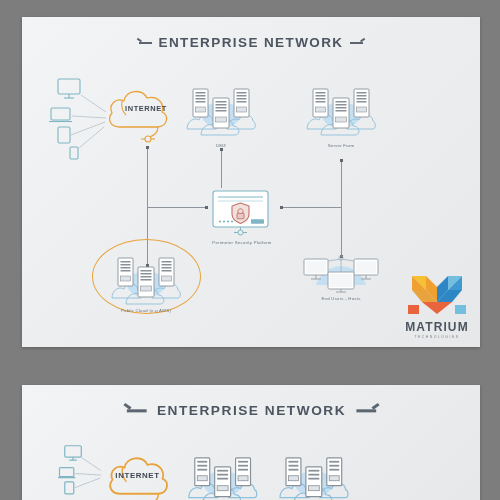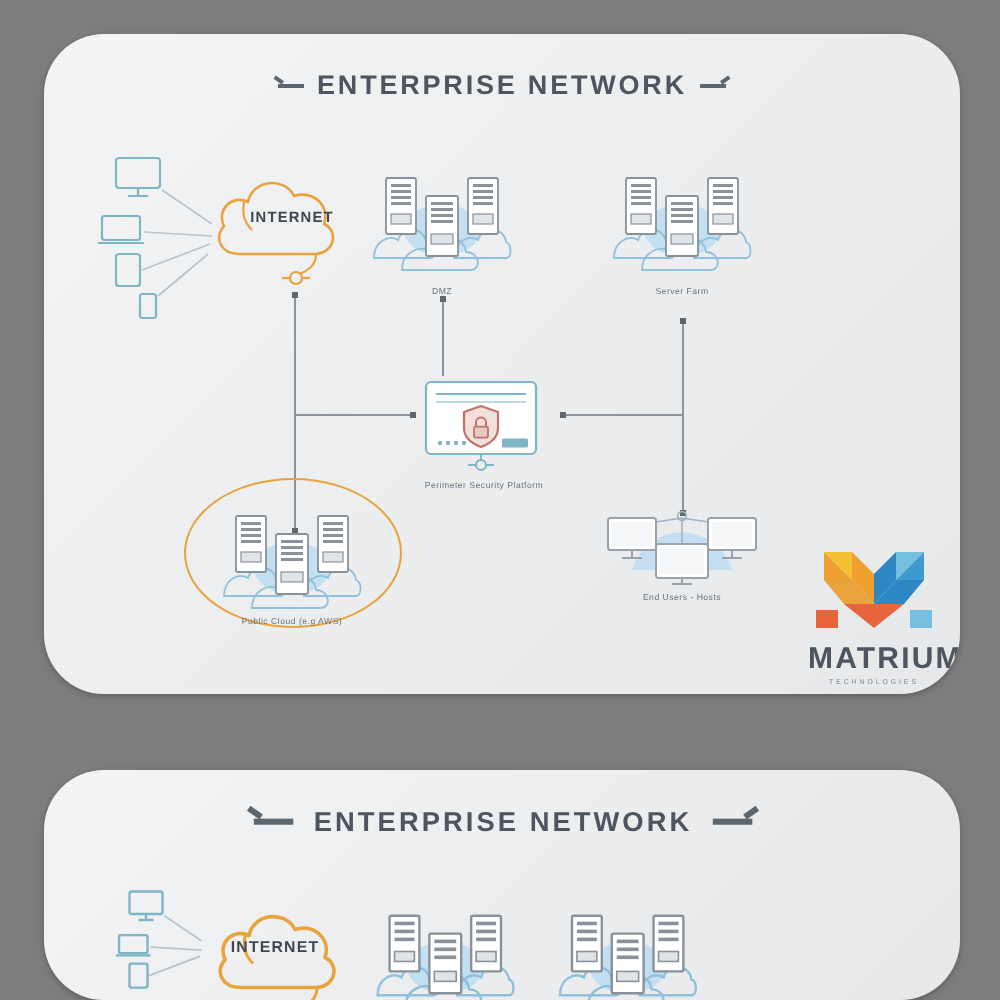--- a/index.html
+++ b/index.html
@@ -10,21 +10,20 @@
     background: #7d7d7d;
     font-family: "Liberation Sans", sans-serif;
   }
   #stage { position: relative; width: 500px; height: 500px; background: #7d7d7d; }
 
   .card {
     position: absolute;
     background: linear-gradient(135deg,#f3f4f5 0%,#eceef0 45%,#e6e8ea 100%);
     box-shadow: 0 1px 3px rgba(0,0,0,.25);
     overflow: hidden;
-    border-radius: 30px;
   }
   
   #card-1 { left: 22px; top: 17px; width: 458px; height: 330px; }
   
   #card-2 { left: 22px; top: 385px; width: 458px; height: 115px; }
   #card-2 .scaler { transform: scale(1.52); transform-origin: 0 0; width: 302px; height: 76px; position: relative; }
 
   .slide { position: relative; width: 458px; height: 330px; }
 
   
@@ -58,21 +57,21 @@
     background: transparent;
   }
 
   
   .conn { position: absolute; background: #8d949c; }
   .conn.v { width: 1px; }
   .conn.h { height: 1px; }
   .dot { position: absolute; width: 3px; height: 3px; background: #5f666e; }
 
   .logo-wrap { position: absolute; }
-  .logo-text { font-size: 15px; font-weight: bold; letter-spacing: 1.1px; color: #4c5560; text-align:center; }
+  .logo-text { font-size: 12px; font-weight: bold; letter-spacing: 1.1px; color: #4c5560; text-align:center; }
   .logo-sub { font-size: 3.4px; letter-spacing: 1.5px; color: #7b848e; text-align:center; margin-top:1px; }
 </style>
 </head>
 <body>
 
 <div id="stage">
 
   <div class="card" id="card-1">
     <div class="slide">
 

